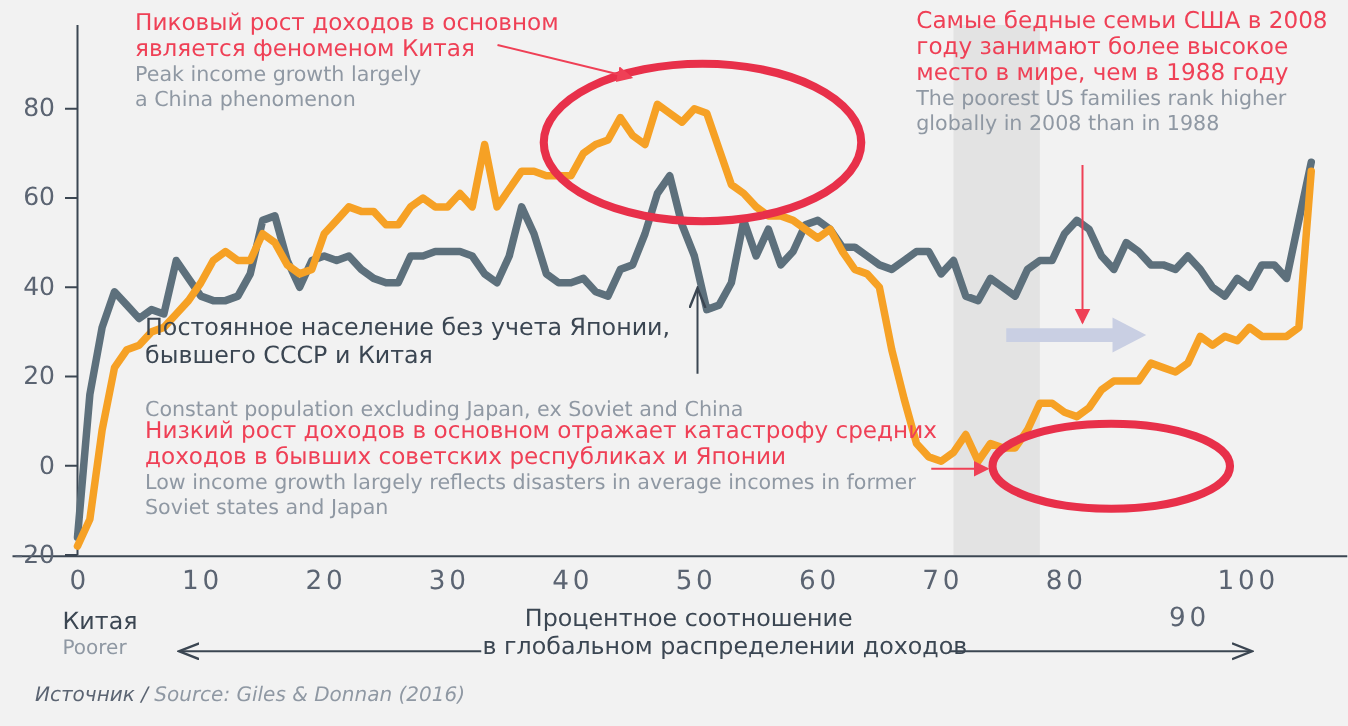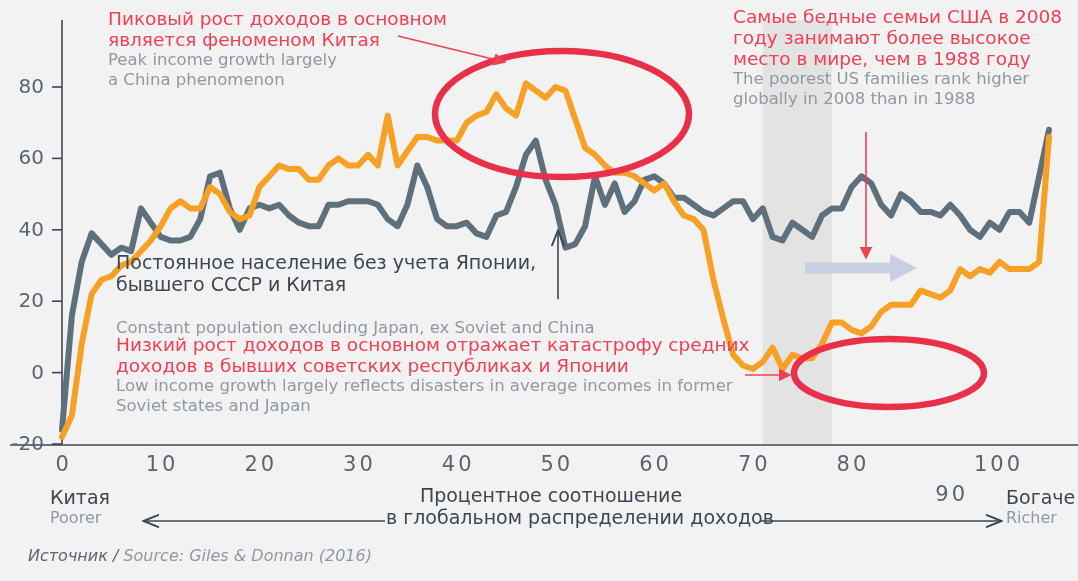--- a/index.html
+++ b/index.html
@@ -162,24 +162,20 @@
       <div class="ytick-lbl" style="left: 4px; top: 216.8px;">40</div>
       <div class="ytick-lbl" style="left: 4px; top: 145.4px;">60</div>
       <div class="ytick-lbl" style="left: 4px; top: 74px;">80</div>
     </div>
 
   <div class="ax-cap" id="cap-poorer">
     <div class="ru">Китая</div>
     <div class="en">Poorer</div>
   </div>
 
-  <div class="ax-cap" id="cap-richer">
-    <div class="ru">Богаче</div>
-    <div class="en">Richer</div>
-  </div>
 
   <div class="ax-cap" id="cap-center">
     <div class="ru">Процентное соотношение</div>
     <div class="ru">в глобальном распределении доходов</div>
   </div>
 
   <div id="source">
     <b>Источник / </b><span>Source: Giles &amp; Donnan (2016)</span>
   </div>
 

